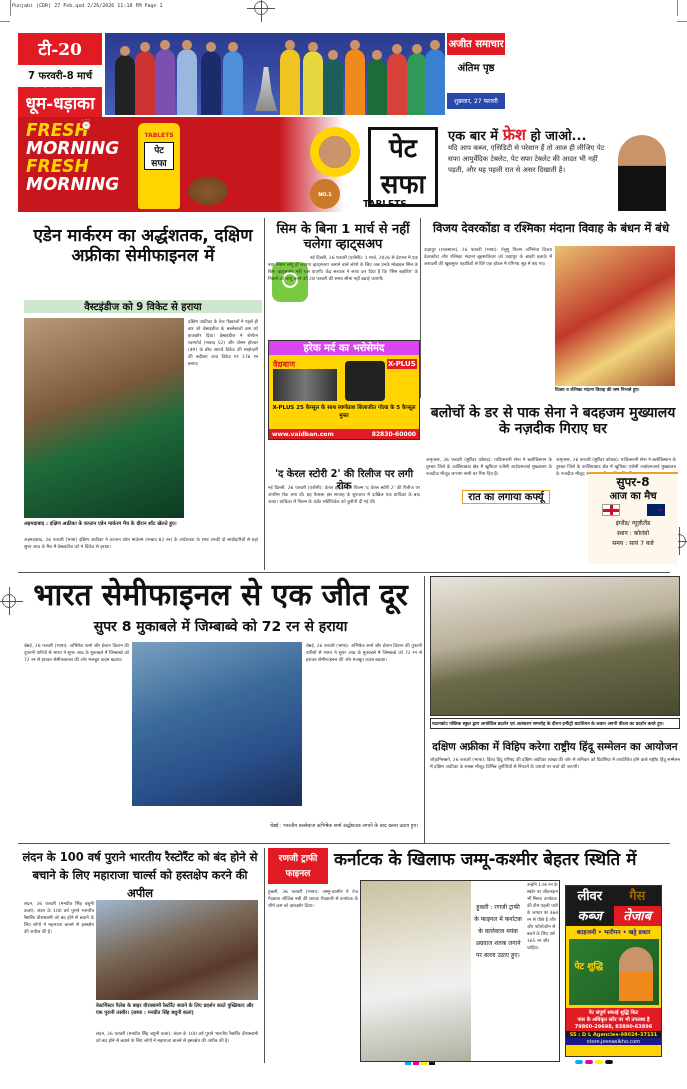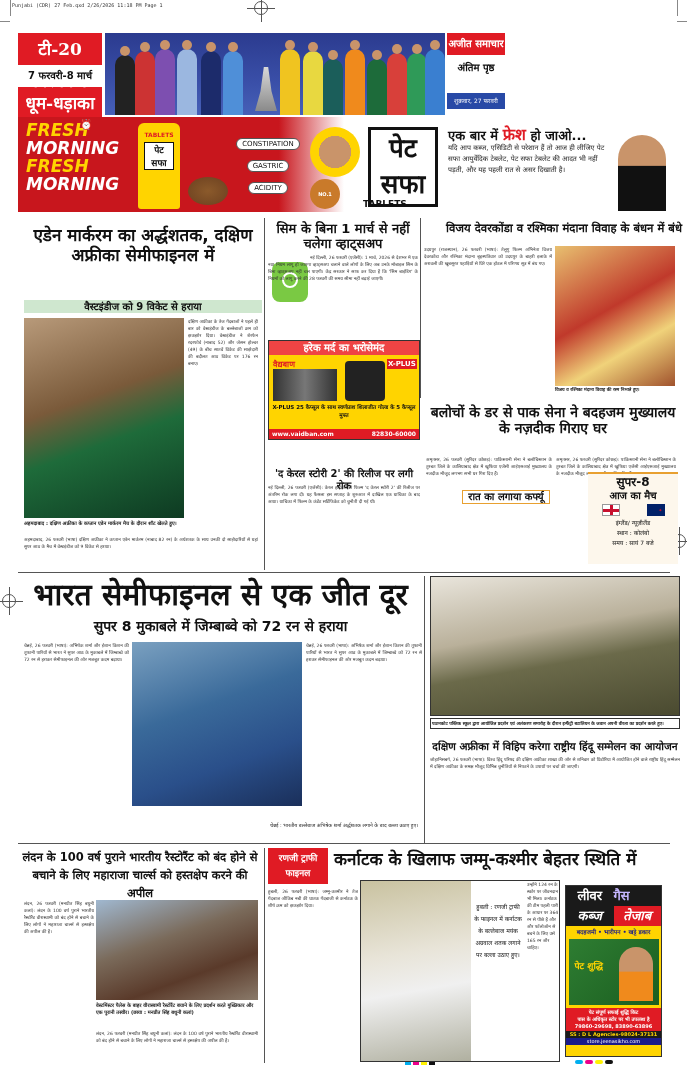--- a/index.html
+++ b/index.html
@@ -120,25 +120,20 @@
     <div style="color:#fff;">MORNING</div>
     <div>FRESH</div>
     <div style="color:#fff;">MORNING</div>
   </div>
   <span class="abs" style="left:62px;top:2px;font-size:10px;color:#fff;">⏰</span>
   <div class="abs ad1-bottle">
     <div style="font-size:6px;color:#e01b24;font-weight:bold;text-align:center;margin-top:8px;">TABLETS</div>
     <div style="margin:4px auto;width:30px;background:#fff;border:1px solid #111;font-size:9px;font-weight:bold;text-align:center;">पेट सफा</div>
   </div>
   <div class="abs" style="left:170px;top:60px;width:40px;height:28px;border-radius:50%;background:radial-gradient(#8b5a2b,#6b4020);"></div>
-  <div class="abs" style="left:210px;top:14px;width:80px;text-align:center;">
-    <div class="ad1-pill">CONSTIPATION</div><br>
-    <div class="ad1-pill">GASTRIC</div><br>
-    <div class="ad1-pill">ACIDITY</div>
-  </div>
   <div class="abs ad1-face" style="left:292px;top:10px;"></div>
   <div class="abs" style="left:292px;top:62px;width:30px;height:30px;border-radius:50%;background:#c97a2a;color:#fff;font-size:5px;font-weight:bold;text-align:center;line-height:30px;">NO.1 BRAND</div>
   <div class="abs ad1-brand">पेट सफा</div>
   <div class="abs ad1-tab">TABLETS</div>
   <div class="abs ad1-head">
     <span>एक बार में</span>
     <span class="fresh">फ्रेश</span>
     <span>हो जाओ...</span>
   </div>
   <div class="abs ad1-body">यदि आप कब्ज, एसिडिटी से परेशान हैं तो आज ही लीजिए पेट सफा आयुर्वेदिक टेबलेट, पेट सफा टेबलेट की आदत भी नहीं पड़ती, और यह पहली रात से असर दिखाती है।</div>
@@ -153,36 +148,36 @@
 <div class="abs col-text" style="left:188px;top:318px;width:70px;height:200px;overflow:hidden;">दक्षिण अफ्रीका के तेज गेंदबाजों ने पहले ही बार को वेस्टइंडीज के बल्लेबाजों क्रम को झकझोर दिया। वेस्टइंडीज ने शेरफेन रदरफोर्ड (नाबाद 52) और जेसन होल्डर (49) के बीच सातवें विकेट की साझेदारी की बदौलत आठ विकेट पर 176 रन बनाए।</div>
 <div class="abs vline" style="left:264px;top:218px;height:352px;"></div>
 
 <div class="abs head" style="left:268px;top:222px;width:150px;font-size:13px;">सिम के बिना 1 मार्च से नहीं चलेगा व्हाट्सअप</div>
 <div class="abs" style="left:272px;top:262px;width:36px;height:40px;border-radius:8px;background:#7ac943;">
   <div style="margin:10px auto;width:16px;height:16px;border-radius:50%;border:2px solid #fff;"></div>
 </div>
 <div class="abs col-text" style="left:268px;top:254px;width:150px;height:80px;overflow:hidden;text-indent:42px;">नई दिल्ली, 26 फरवरी (एजेंसी): 1 मार्च, 2026 से देशभर में एक नया नियम लागू हो जाएगा व्हाट्सअप चलाने वाले लोगों के लिए अब उनके मोबाइल सिम के बिना व्हाट्सअप नहीं चल पाएगी। केंद्र सरकार ने साफ कर दिया है कि 'सिम बाइंडिंग' के नियमों को लागू करने की 28 फरवरी की समय सीमा नहीं बढ़ाई जाएगी।</div>
 
 <div class="abs" style="left:268px;top:340px;width:152px;height:100px;background:#ffd400;border:1px solid #333;overflow:hidden;">
-  <div style="background:#ef4444;color:#fff;font-size:10px;font-weight:bold;text-align:center;height:14px;line-height:14px;">हरेक मर्द का भरोसेमंद</div>
+  <div style="background:#d946ef;color:#fff;font-size:10px;font-weight:bold;text-align:center;height:14px;line-height:14px;">हरेक मर्द का भरोसेमंद</div>
   <div style="position:absolute;left:4px;top:17px;font-size:8px;font-weight:bold;color:#e01b24;">वैद्यबाण</div>
   <div style="position:absolute;left:4px;top:28px;width:64px;height:32px;background:linear-gradient(90deg,#333,#777,#333);"></div>
   <div style="position:absolute;left:76px;top:20px;width:40px;height:40px;background:#222;border-radius:4px;"></div>
   <div style="position:absolute;left:118px;top:18px;font-size:7px;font-weight:bold;color:#fff;background:#e01b24;padding:1px;">X-PLUS</div>
   <div style="position:absolute;left:2px;top:62px;width:146px;font-size:5.5px;line-height:8px;font-weight:bold;text-align:center;">X-PLUS 25 कैप्सूल के साथ स्वर्णप्राश शिलाजीत गोल्ड के 5 कैप्सूल मुफ्त</div>
   <div style="position:absolute;left:0;bottom:0;width:100%;height:10px;background:#e01b24;color:#fff;font-size:6px;font-weight:bold;display:flex;justify-content:space-between;padding:0 3px;line-height:10px;">
     <span>www.vaidban.com</span>
     <span>82830-60000</span>
   </div>
 </div>
 
 <div class="abs head" style="left:268px;top:468px;width:152px;font-size:10px;">'द केरल स्टोरी 2' की रिलीज पर लगी रोक</div>
 <div class="abs col-text" style="left:268px;top:484px;width:152px;height:56px;overflow:hidden;">नई दिल्ली, 26 फरवरी (एजेंसी): केरल हाईकोर्ट ने फिल्म 'द केरल स्टोरी 2' की रिलीज पर अंतरिम रोक लगा दी। यह फैसला इस सप्ताह के शुरुआत में दाखिल एक याचिका के बाद आया। याचिका में फिल्म के कंटेंट सर्टिफिकेट को चुनौती दी गई थी।</div>
 
-<div class="abs head" style="left:420px;top:222px;width:262px;font-size:11.5px;text-align:right;">विजय देवरकोंडा व रश्मिका मंदाना विवाह के बंधन में बंधे</div>
+<div class="abs head" style="left:420px;top:222px;width:262px;font-size:11.5px;">विजय देवरकोंडा व रश्मिका मंदाना विवाह के बंधन में बंधे</div>
 <div class="abs vline" style="left:420px;top:218px;height:180px;"></div>
 <div class="abs col-text" style="left:424px;top:246px;width:128px;height:140px;overflow:hidden;">उदयपुर (राजस्थान), 26 फरवरी (भाषा): तेलुगु फिल्म अभिनेता विजय देवरकोंडा और रश्मिका मंदाना बृहस्पतिवार को उदयपुर के बाहरी इलाके में अरावली की खूबसूरत पहाड़ियों से घिरे एक होटल में परिणय सूत्र में बंध गए।</div>
 <div class="abs img-box" style="left:555px;top:246px;width:120px;height:140px;background:linear-gradient(150deg,#e8c070,#c0392b 45%,#f0d27a 70%,#a0522d);"></div>
 <div class="abs caption" style="left:555px;top:386px;width:120px;font-size:4.5px;">विजय व रश्मिका मंदाना विवाह की रस्म निभाते हुए।</div>
 
 <div class="abs head" style="left:424px;top:404px;width:258px;font-size:14px;">बलोचों के डर से पाक सेना ने बदहजम मुख्यालय के नज़दीक गिराए घर</div>
 <div class="abs col-text" style="left:426px;top:456px;width:126px;height:110px;overflow:hidden;">अमृतसर, 26 फरवरी (सुरिंदर कोछड़): पाकिस्तानी सेना ने बलोचिस्तान के तुरबत जिले के कालियाबाद क्षेत्र में खुफिया एजेंसी आईएसआई मुख्यालय के नजदीक मौजूद लगभग सभी घर गिरा दिए हैं।</div>
 <div class="abs head" style="left:462px;top:490px;width:88px;font-size:10px;background:#fff;border:1px solid #e8a030;">रात का लगाया कर्फ्यू</div>
 <div class="abs col-text" style="left:556px;top:456px;width:120px;height:20px;overflow:hidden;">अमृतसर, 26 फरवरी (सुरिंदर कोछड़): पाकिस्तानी सेना ने बलोचिस्तान के तुरबत जिले के कालियाबाद क्षेत्र में खुफिया एजेंसी आईएसआई मुख्यालय के नजदीक मौजूद लगभग सभी घर गिरा दिए हैं।</div>
 
@@ -235,21 +230,21 @@
 <div class="abs col-text" style="left:268px;top:888px;width:90px;height:176px;overflow:hidden;">हुबली, 26 फरवरी (भाषा): जम्मू-कश्मीर ने तेज गेंदबाज औकिब नबी की घातक गेंदबाजी से कर्नाटक के शीर्ष क्रम को झकझोर दिया।</div>
 <div class="abs" style="left:360px;top:880px;width:200px;height:182px;border:1px solid #333;">
   <div style="position:absolute;left:0;top:0;width:110px;height:180px;background:linear-gradient(170deg,#c9c2a0,#e8e4d8 40%,#f0f0f0 60%,#b0b0a0);"></div>
   <div style="position:absolute;left:112px;top:20px;width:50px;font-size:6px;line-height:12px;text-align:center;">हुबली : रणजी ट्राफी के फाइनल में कर्नाटक के बल्लेबाज मयंक अग्रवाल शतक लगाने पर बल्ला उठाए हुए।</div>
   <div style="position:absolute;left:166px;top:0;width:32px;height:180px;font-size:4.5px;line-height:7px;color:#333;overflow:hidden;">उन्होंने 124 रन के स्कोर पर जीवनदान भी मिला। कर्नाटक की टीम पहली पारी के आधार पर 364 रन से पीछे है और और फॉलोऑन से बचने के लिए उसे 165 रन और चाहिए।</div>
 </div>
 
 <div class="abs" style="left:565px;top:885px;width:97px;height:172px;background:#ffd400;border:1px solid #333;overflow:hidden;">
   <div style="display:flex;height:20px;">
     <div style="flex:1;background:#1a1a1a;color:#fff;font-size:13px;font-weight:bold;text-align:center;line-height:20px;">लीवर</div>
-    <div style="flex:1;background:#1a1a1a;color:#c4b5fd;font-size:13px;font-weight:bold;text-align:left;line-height:20px;">गैस</div>
+    <div style="flex:1;background:#1a1a1a;color:#a16207;font-size:13px;font-weight:bold;text-align:center;line-height:20px;">गैस</div>
   </div>
   <div style="display:flex;height:20px;font-style:italic;">
     <div style="flex:1;background:#1a1a1a;color:#fff;font-size:13px;font-weight:bold;text-align:center;line-height:20px;">कब्ज</div>
     <div style="flex:1;background:#e01b24;color:#fff;font-size:13px;font-weight:bold;text-align:center;line-height:20px;">तेजाब</div>
   </div>
   <div style="font-size:6px;font-weight:bold;text-align:center;color:#1a1a8a;margin-top:2px;">बदहजमी • भारीपन • खट्टे डकार</div>
   <div style="margin:3px auto;width:90px;height:66px;background:linear-gradient(135deg,#2e7d32,#1b5e20);position:relative;">
     <div style="position:absolute;left:6px;top:20px;font-size:9px;font-weight:bold;color:#ffd400;">पेट शुद्धि</div>
     <div style="position:absolute;right:6px;top:8px;width:34px;height:54px;border-radius:17px 17px 0 0;background:linear-gradient(#c9946a 45%, #f08a1c 46%);"></div>
   </div>

